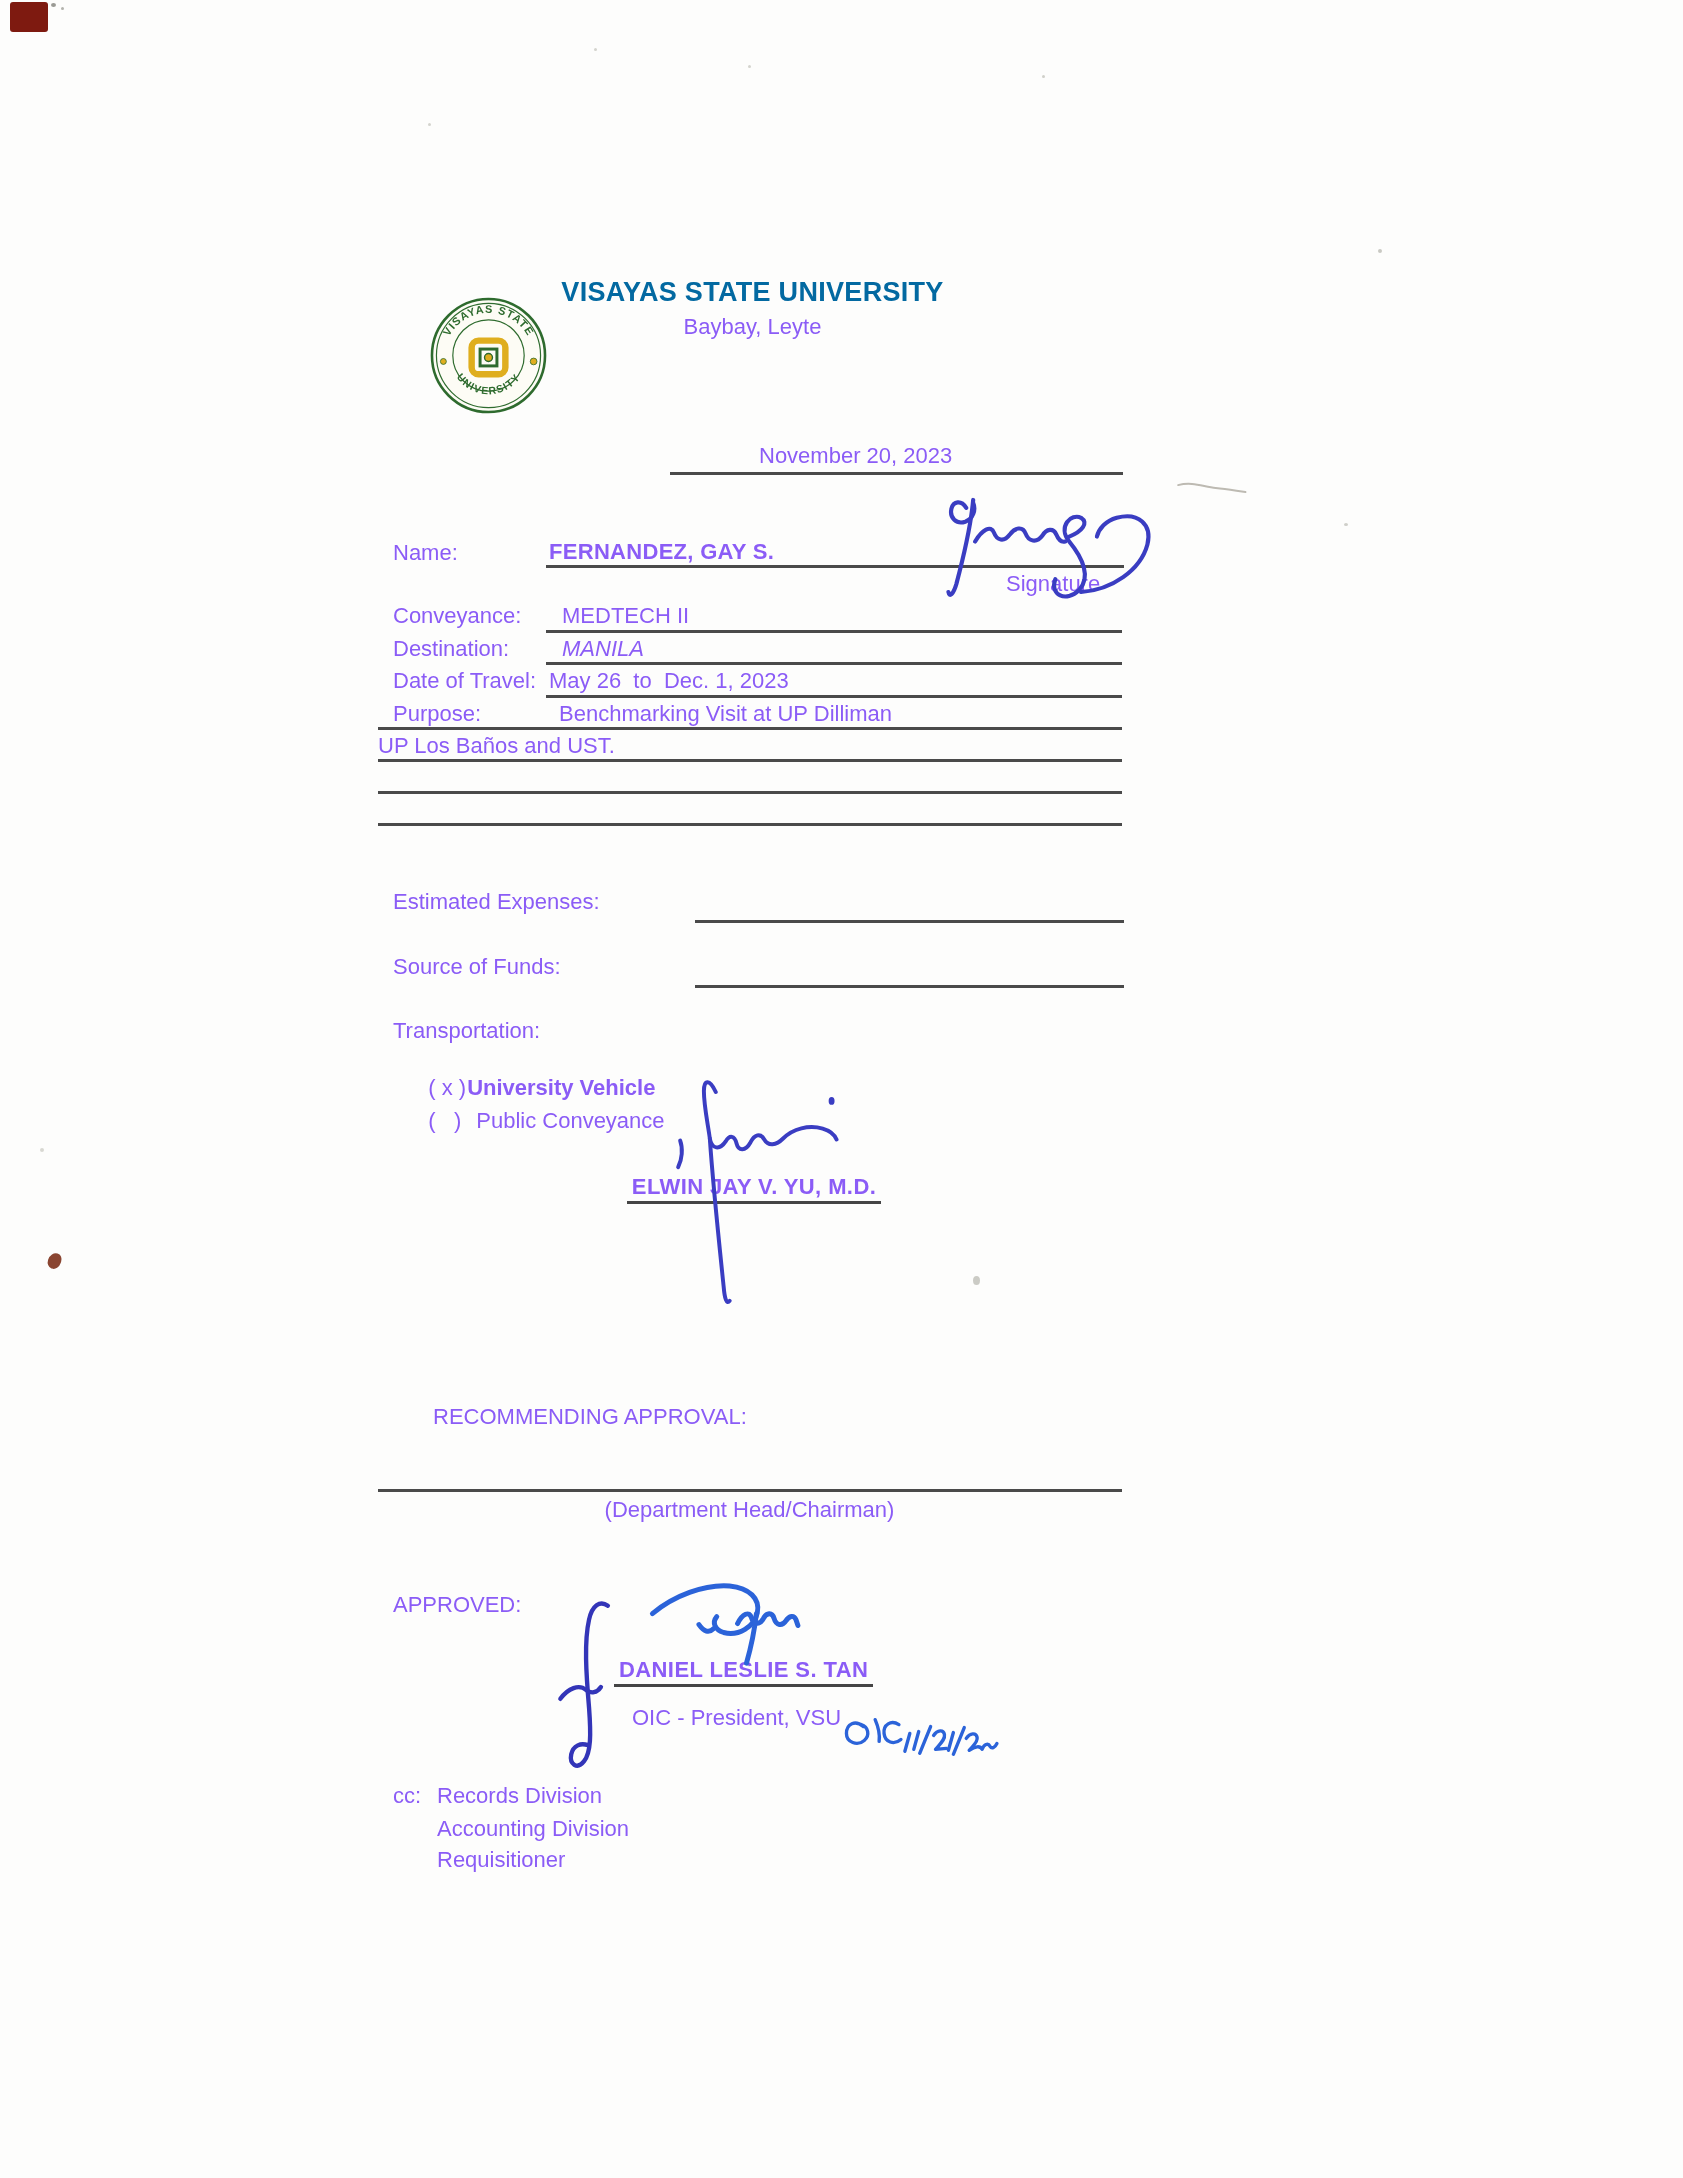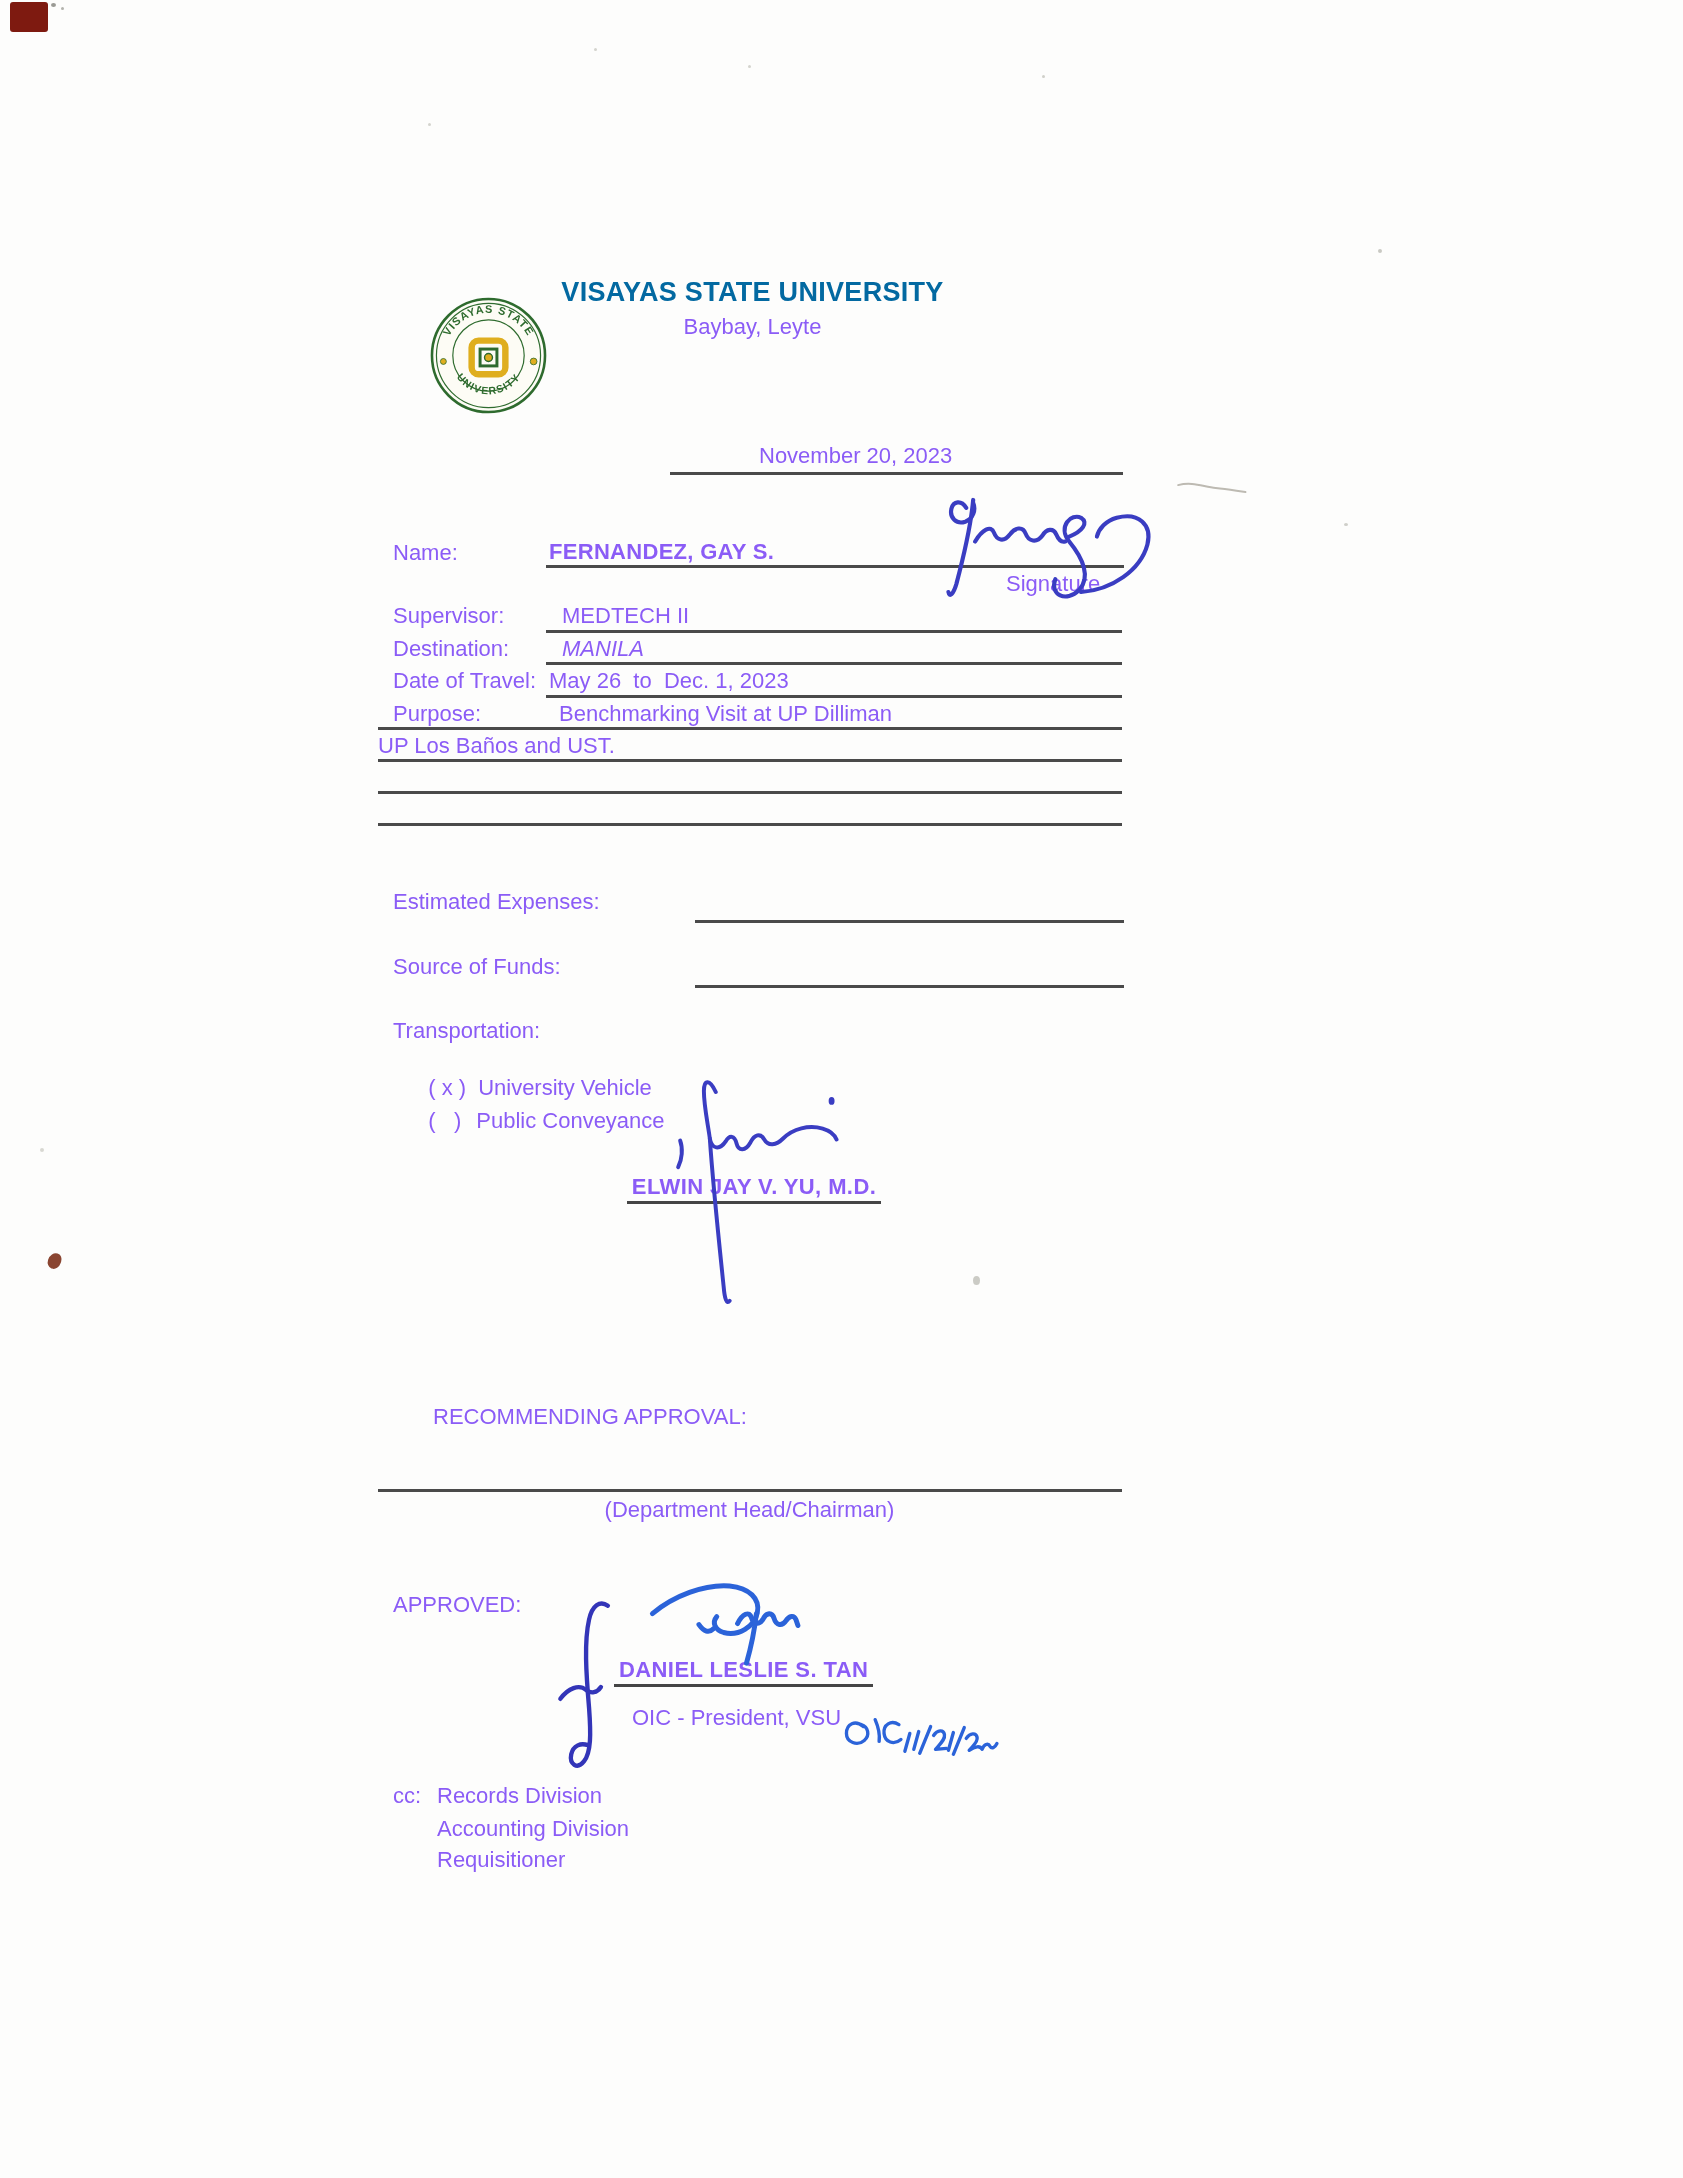--- a/index.html
+++ b/index.html
@@ -55,21 +55,21 @@
 <div class="abs txt center" style="left:515px; top:314px; width:475px;">Baybay, Leyte</div>
 
 <div class="abs txt" style="left:759px; top:443px;">November 20, 2023</div>
 <div class="fieldline" style="left:670px; top:472px; width:453px;"></div>
 
 <div class="abs txt" style="left:393px; top:540px;">Name:</div>
 <div class="abs txt bold" style="left:549px; top:539px;">FERNANDEZ, GAY S.</div>
 <div class="fieldline" style="left:546px; top:565px; width:578px;"></div>
 <div class="abs txt" style="left:1006px; top:571px;">Signature</div>
 
-<div class="abs txt" style="left:393px; top:603px;">Supervisor:</div>
+<div class="abs txt" style="left:393px; top:603px;">Conveyance:</div>
 <div class="abs txt" style="left:562px; top:603px;">MEDTECH II</div>
 <div class="fieldline" style="left:546px; top:630px; width:576px;"></div>
 
 <div class="abs txt" style="left:393px; top:636px;">Destination:</div>
 <div class="abs txt" style="left:562px; top:636px;font-style:italic;">MANILA</div>
 <div class="fieldline" style="left:546px; top:662px; width:576px;"></div>
 
 <div class="abs txt" style="left:393px; top:668px;">Date of Travel:</div>
 <div class="abs txt" style="left:549px; top:668px;">May 26  to  Dec. 1, 2023</div>
 <div class="fieldline" style="left:546px; top:695px; width:576px;"></div>
@@ -84,21 +84,21 @@
 <div class="fieldline" style="left:378px; top:823px; width:744px;"></div>
 
 <div class="abs txt" style="left:393px; top:889px;">Estimated Expenses:</div>
 <div class="fieldline" style="left:695px; top:920px; width:429px;"></div>
 
 <div class="abs txt" style="left:393px; top:954px;">Source of Funds:</div>
 <div class="fieldline" style="left:695px; top:985px; width:429px;"></div>
 
 <div class="abs txt" style="left:393px; top:1018px;">Transportation:</div>
 <div class="abs txt" style="left:416px; top:1050px;">
-  <span>( x )</span><span style="margin-left:12px;">University Vehicle</span>
+  <span>( x )</span><span style="margin-left:1px;font-weight:bold;">University Vehicle</span>
 </div>
 <div class="abs txt" style="left:416px; top:1083px;">
   <span>(   )</span><span style="margin-left:15px;">Public Conveyance</span>
 </div>
 
 <div class="abs center" style="left:475px; top:1174px; width:558px;">
   <span class="txt uname">ELWIN JAY V. YU, M.D.</span>
 </div>
 
 <div class="abs txt" style="left:393px; top:1404px;margin-left:40px;">RECOMMENDING APPROVAL:</div>

